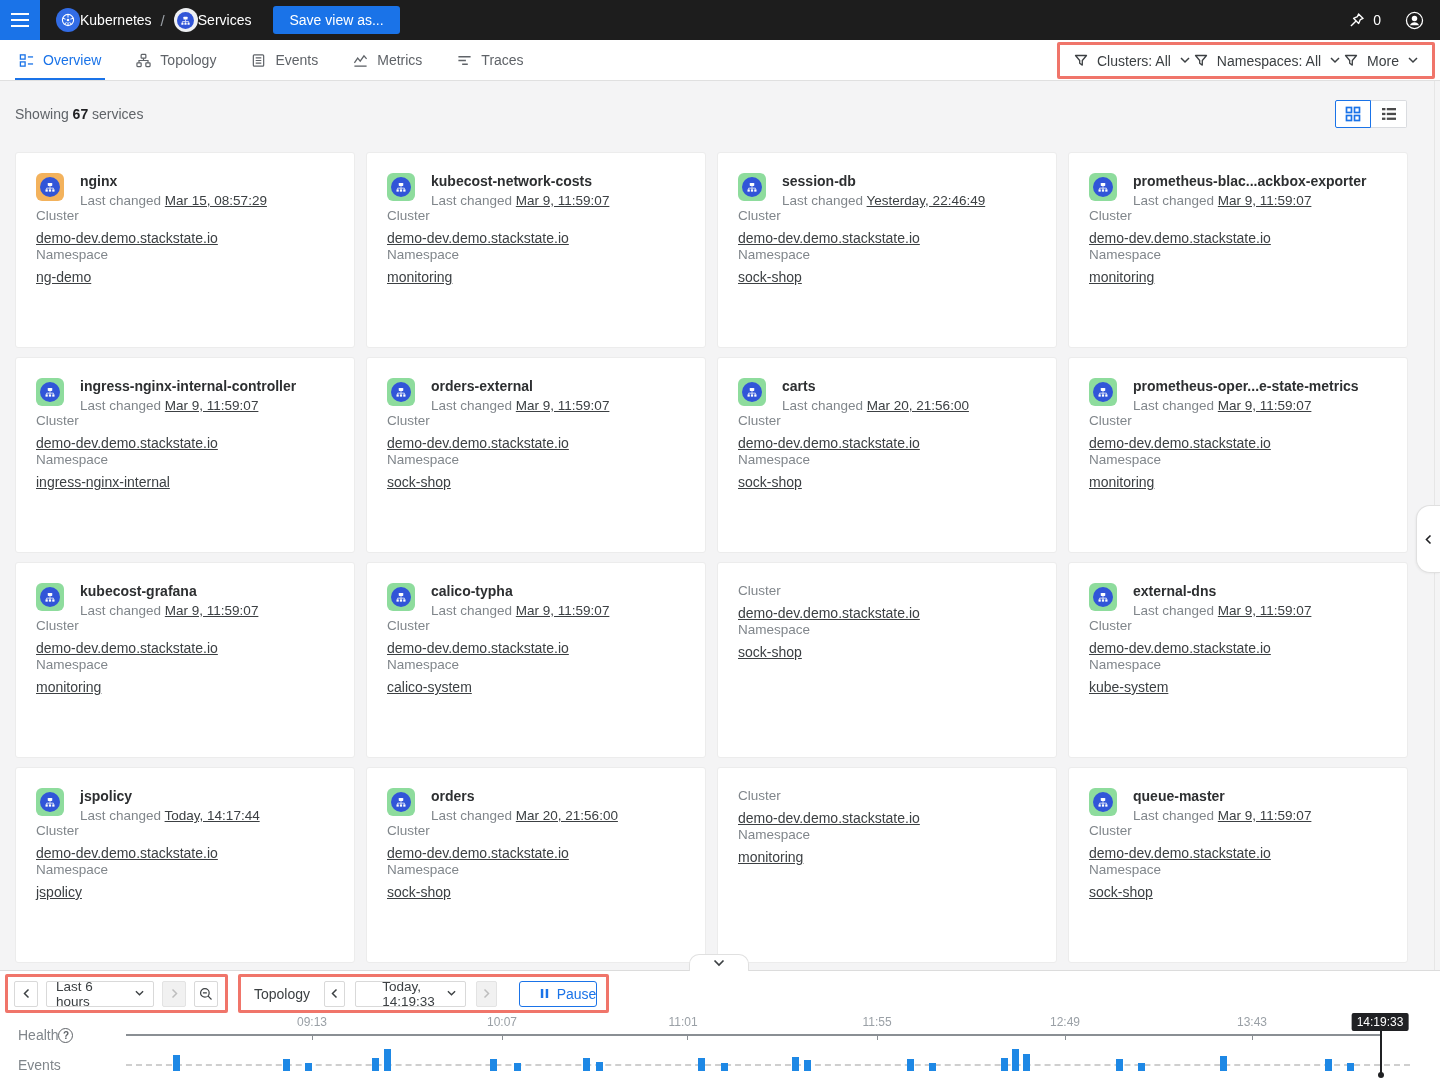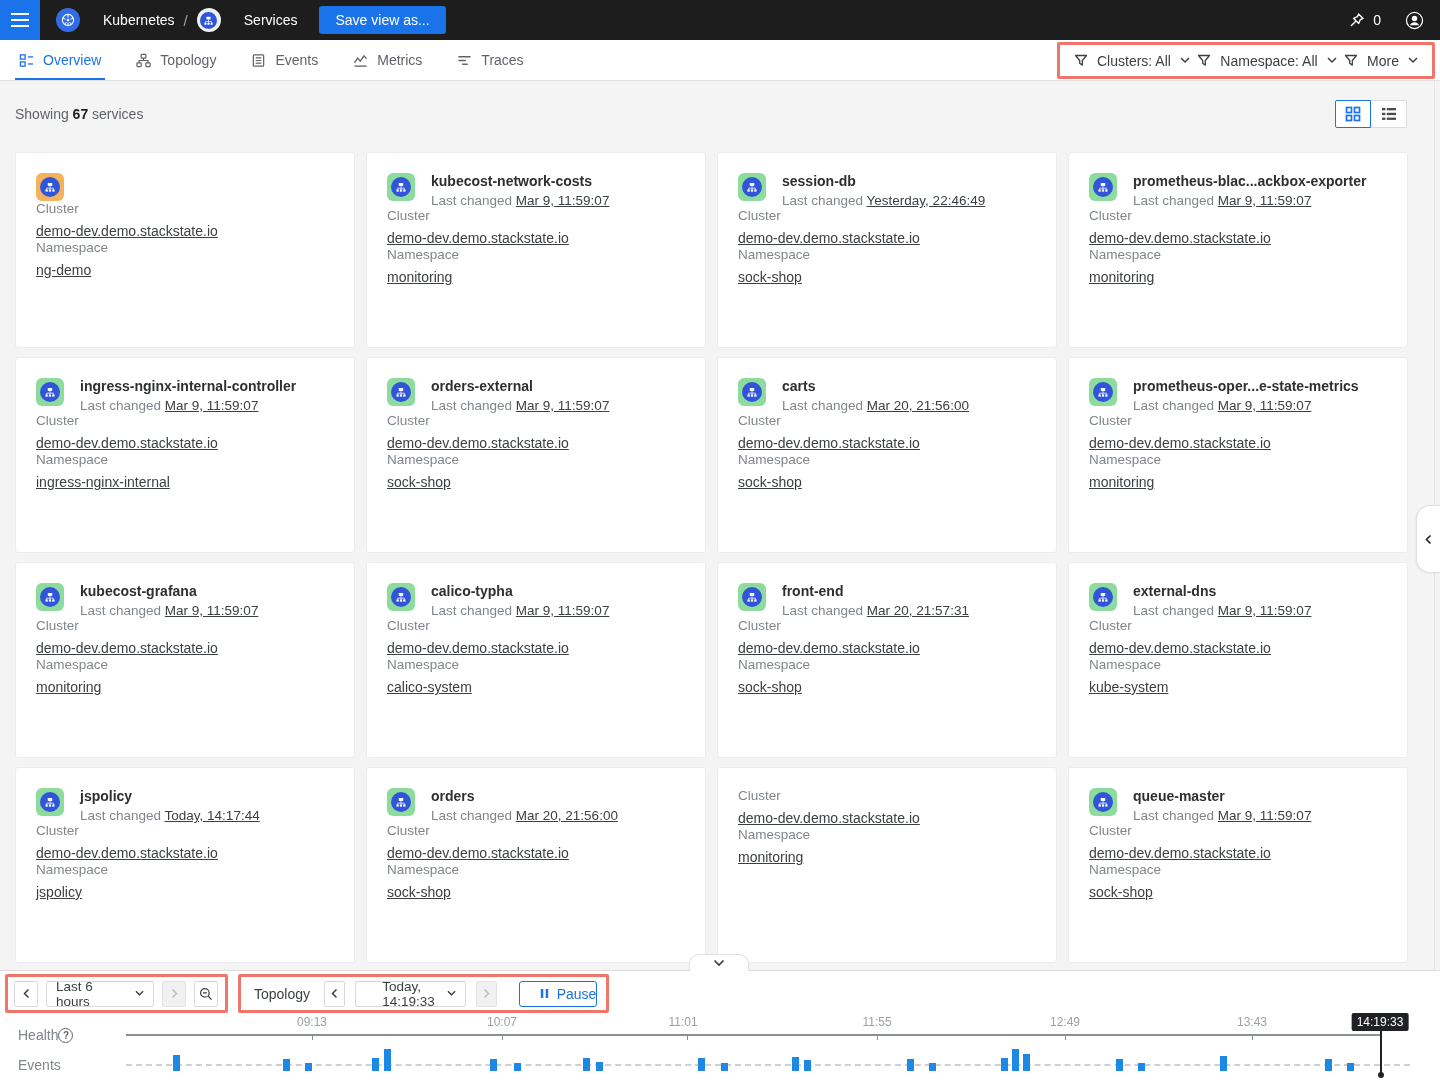--- a/index.html
+++ b/index.html
@@ -5,21 +5,21 @@
   * { box-sizing: border-box; margin: 0; padding: 0; }
   html,body { width:1440px; height:1080px; overflow:hidden; }
   body { font-family:"Liberation Sans", sans-serif; background:#f4f4f5; position:relative; color:#3c4043; }
   svg { display:block; }
 
   
   .topbar { position:absolute; left:0; top:0; width:1440px; height:40px; background:#1d1d1d; display:flex; align-items:center; }
   .hamburger { width:40px; height:40px; background:#1a73e8; display:flex; flex-direction:column; justify-content:center; align-items:center; gap:4px; cursor:pointer; flex:0 0 auto; }
   .hamburger i { display:block; width:18px; height:2px; background:#fff; }
   .crumbs { display:flex; align-items:center; margin-left:16px; gap:9px; }
-  .crumb { display:flex; align-items:center; gap:23px; color:#fff; font-size:14px; cursor:pointer; }
+  .crumb { display:flex; align-items:center; gap:0; color:#fff; font-size:14px; cursor:pointer; }
   .crumb-sep { color:#9aa0a6; font-size:15px; }
   .badge-circle { width:24px; height:24px; border-radius:50%; display:flex; align-items:center; justify-content:center; }
   .k8s-bg { background:#326ce5; }
   .svc-crumb-bg { background:#eef0f3; }
   .inner-blue { width:17px; height:17px; border-radius:50%; background:#3155d8; display:flex; align-items:center; justify-content:center; }
   .save-btn { margin-left:22px; height:28px; padding:0 16px; background:#1a73e8; color:#fff; font-size:14px; border:none; border-radius:3px; cursor:pointer; }
   .topbar-right { margin-left:auto; display:flex; align-items:center; gap:10px; padding-right:16px; }
   .pin-wrap { display:flex; align-items:center; gap:8px; color:#fff; font-size:14px; cursor:pointer; }
   .avatar { margin-left:14px; cursor:pointer; }
 
@@ -207,21 +207,21 @@
             <path d="M1 1l4 4 4-4" fill="none" stroke="currentColor" stroke-width="1.5"></path>
           </svg>
         </span>
     </div>
     <div class="filter-item">
       <span>
           <svg viewBox="0 0 14 13" width="14" height="13">
             <path d="M1.5 1.5h11l-4.2 5v4.6l-2.6-1.8V6.5z" fill="none" stroke="currentColor" stroke-width="1.3" stroke-linejoin="round"></path>
           </svg>
         </span>
-      <span>Namespace: All</span>
+      <span>Namespaces: All</span>
       <span>
           <svg viewBox="0 0 10 7" width="10" height="7">
             <path d="M1 1l4 4 4-4" fill="none" stroke="currentColor" stroke-width="1.5"></path>
           </svg>
         </span>
     </div>
     <div class="filter-item">
       <span>
           <svg viewBox="0 0 14 13" width="14" height="13">
             <path d="M1.5 1.5h11l-4.2 5v4.6l-2.6-1.8V6.5z" fill="none" stroke="currentColor" stroke-width="1.3" stroke-linejoin="round"></path>
@@ -272,20 +272,27 @@
         <span class="inner-blue">
             <svg viewBox="0 0 16 16" width="12" height="12">
               <rect x="5" y="2.5" width="6" height="4" rx="0.8" fill="#fff"></rect>
               <path d="M8 6.5v2.5M3.5 9.5h9M3.5 9.5v1.8M8 9.5v1.8M12.5 9.5v1.8" stroke="#fff" fill="none" stroke-width="1"></path>
               <rect x="2" y="11.2" width="3" height="3" fill="#fff"></rect>
               <rect x="6.5" y="11.2" width="3" height="3" fill="#fff"></rect>
               <rect x="11" y="11.2" width="3" height="3" fill="#fff"></rect>
             </svg>
           </span>
       </div>
+      <div class="card-head-text">
+        <div class="card-title">nginx</div>
+        <div class="card-sub">
+          <span>Last changed </span>
+          <a class="lnk">Mar 15, 08:57:29</a>
+        </div>
+      </div>
     </div>
     <div class="field">
       <div class="muted">Cluster</div>
       <a class="lnk">demo-dev.demo.stackstate.io</a>
     </div>
     <div class="field">
       <div class="muted">Namespace</div>
       <a class="lnk">ng-demo</a>
     </div>
   </div>
@@ -563,40 +570,20 @@
       <div class="muted">Cluster</div>
       <a class="lnk">demo-dev.demo.stackstate.io</a>
     </div>
     <div class="field">
       <div class="muted">Namespace</div>
       <a class="lnk">calico-system</a>
     </div>
   </div>
 
   <div class="card">
-    <div class="card-head">
-      <div class="svc-icon" style="background: rgb(142, 220, 157);">
-        <span class="inner-blue">
-            <svg viewBox="0 0 16 16" width="12" height="12">
-              <rect x="5" y="2.5" width="6" height="4" rx="0.8" fill="#fff"></rect>
-              <path d="M8 6.5v2.5M3.5 9.5h9M3.5 9.5v1.8M8 9.5v1.8M12.5 9.5v1.8" stroke="#fff" fill="none" stroke-width="1"></path>
-              <rect x="2" y="11.2" width="3" height="3" fill="#fff"></rect>
-              <rect x="6.5" y="11.2" width="3" height="3" fill="#fff"></rect>
-              <rect x="11" y="11.2" width="3" height="3" fill="#fff"></rect>
-            </svg>
-          </span>
-      </div>
-      <div class="card-head-text">
-        <div class="card-title">front-end</div>
-        <div class="card-sub">
-          <span>Last changed </span>
-          <a class="lnk">Mar 20, 21:57:31</a>
-        </div>
-      </div>
-    </div>
     <div class="field">
       <div class="muted">Cluster</div>
       <a class="lnk">demo-dev.demo.stackstate.io</a>
     </div>
     <div class="field">
       <div class="muted">Namespace</div>
       <a class="lnk">sock-shop</a>
     </div>
   </div>
 

